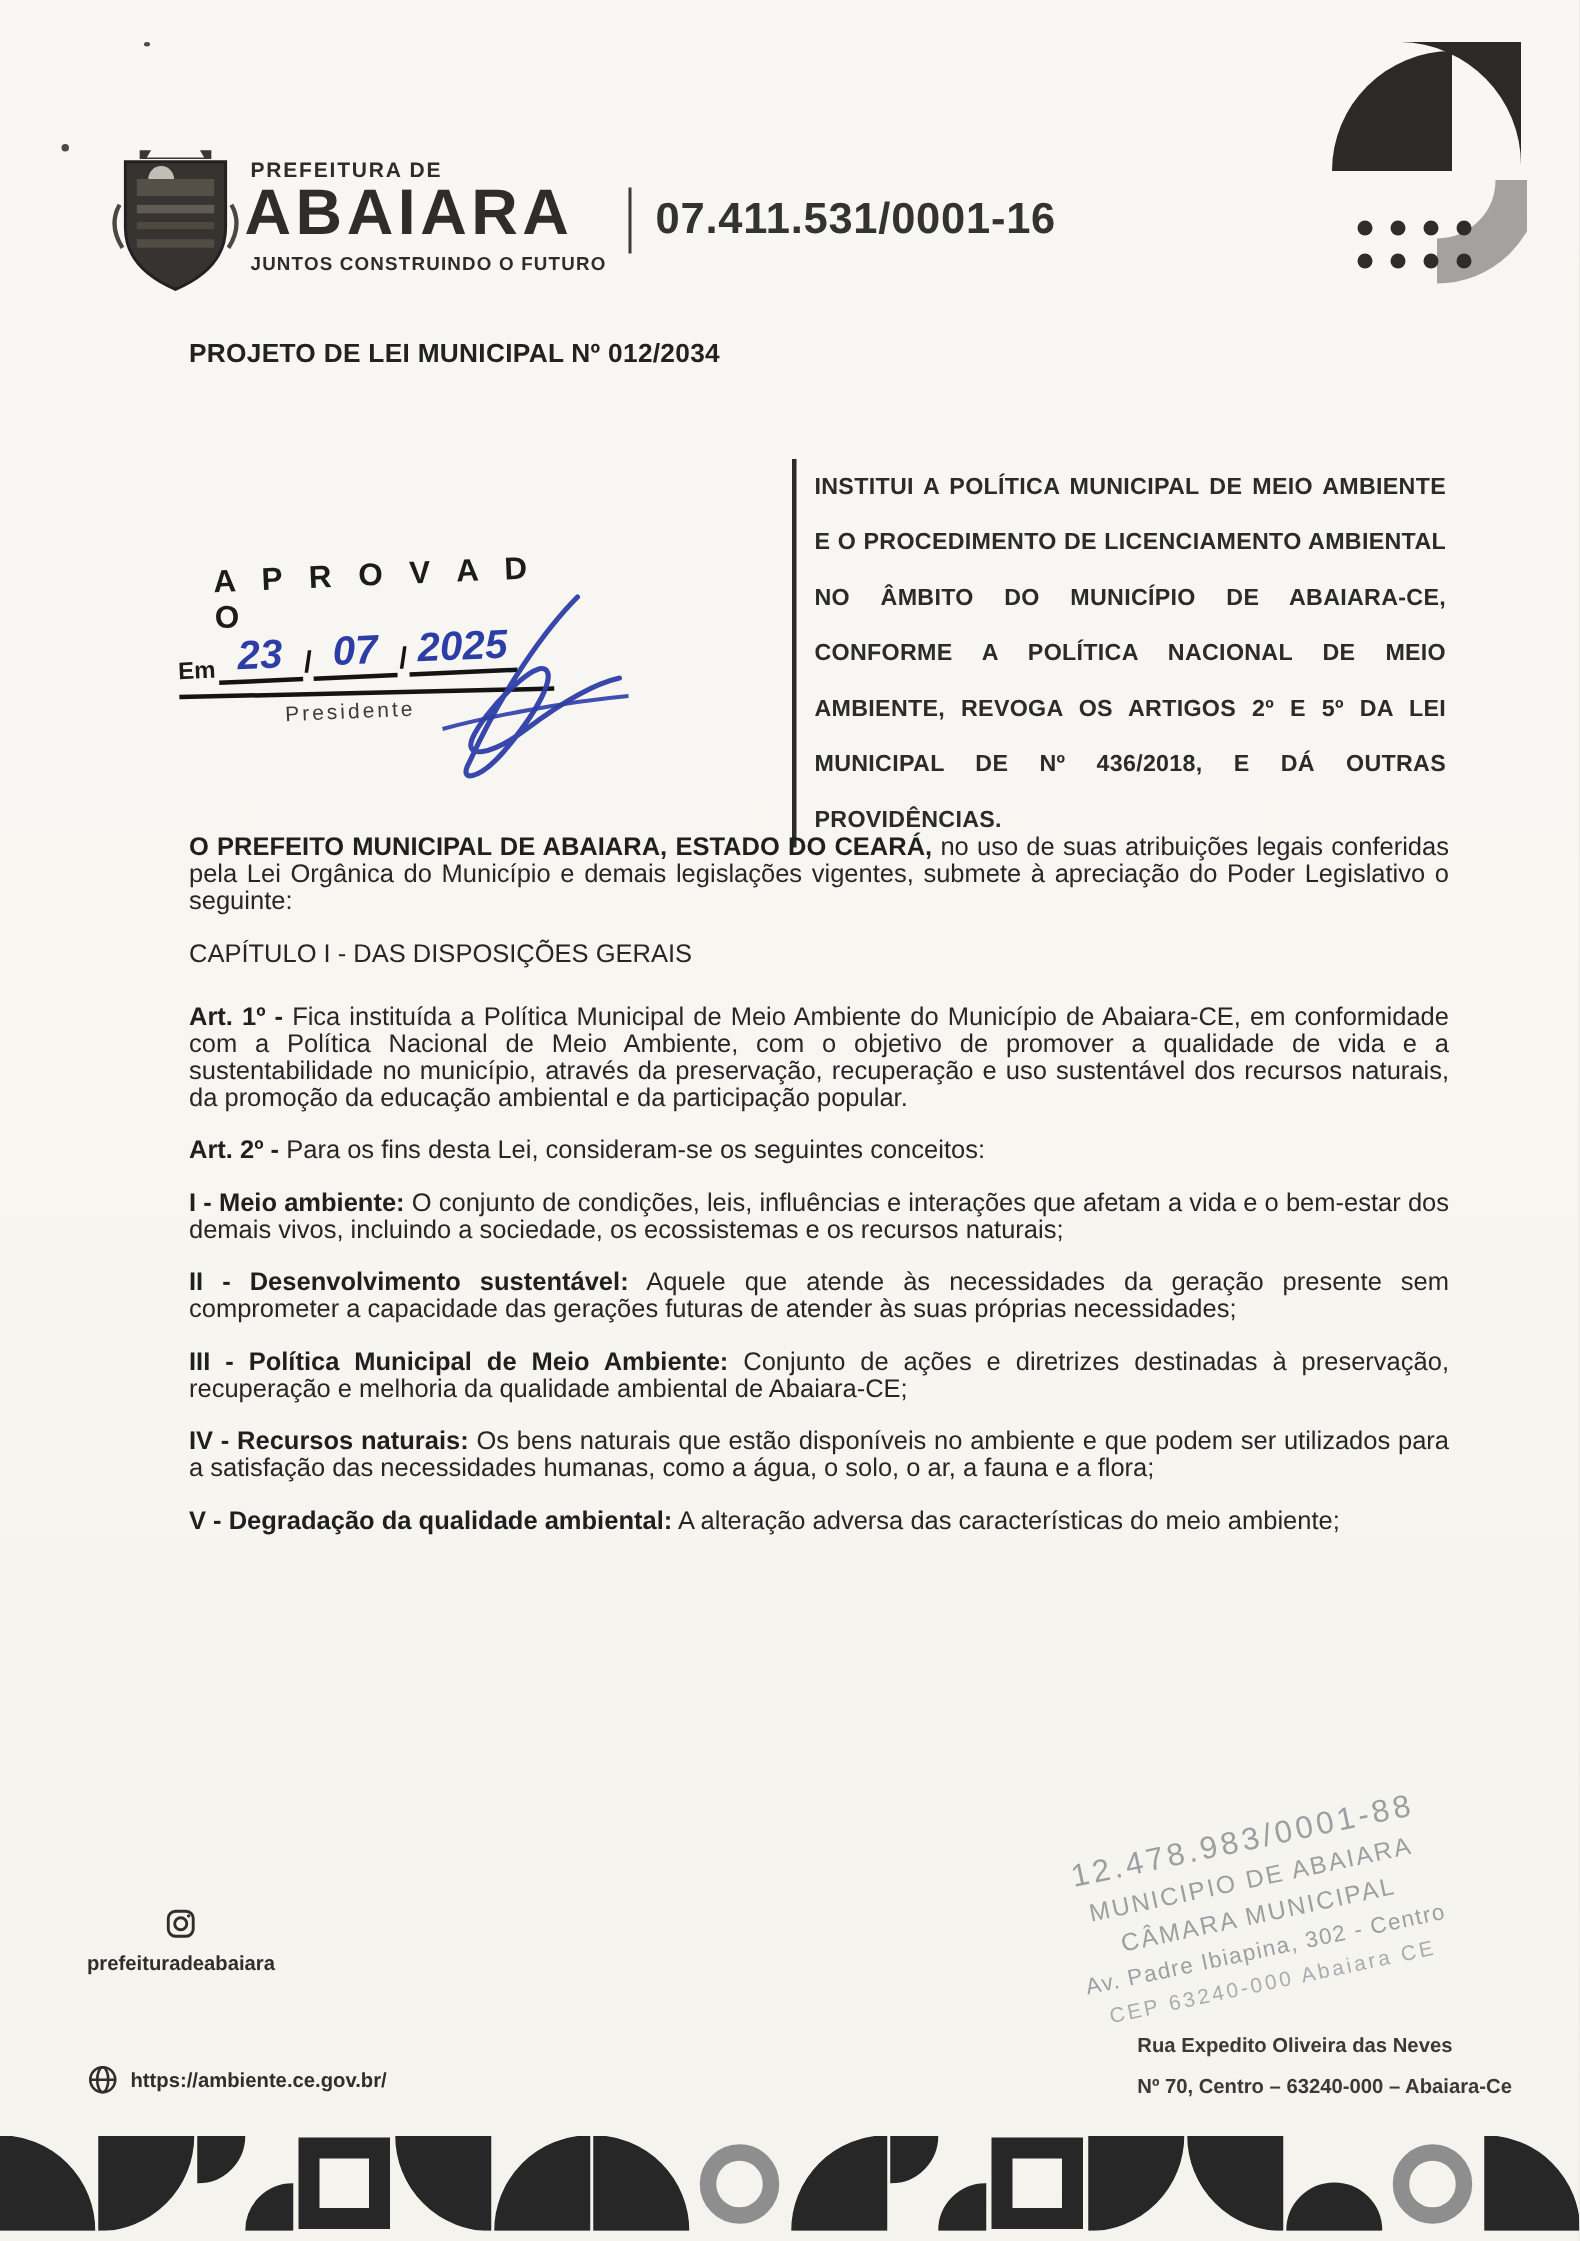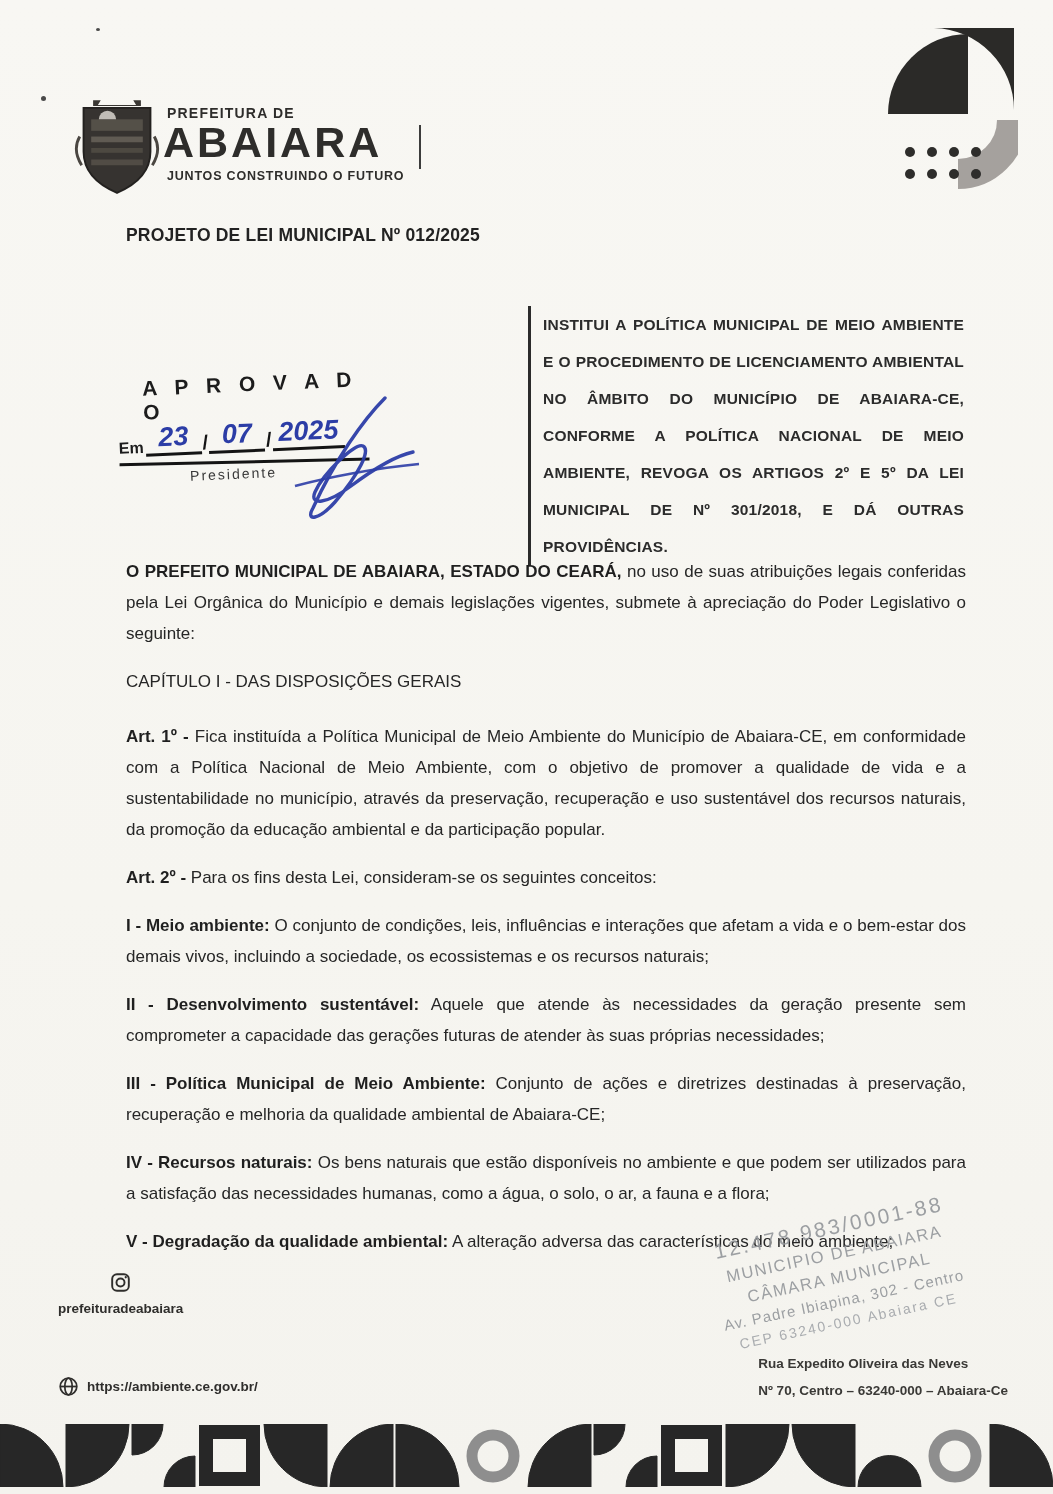--- a/index.html
+++ b/index.html
@@ -33,21 +33,21 @@
   .pres{font-size:14px;letter-spacing:2px;color:#3a3a3a;padding-left:70px;margin-top:2px;}
 
   
   .ementa{
     width:436px;border-left:3px solid #2b2b2b;padding-left:12px;box-sizing:border-box;
     font-size:15.5px;font-weight:700;line-height:37px;text-align:justify;color:#2b2b2b;
     letter-spacing:.2px;
   }
 
   
-  .bodycol{width:840px;font-size:17px;line-height:31px;text-align:justify;color:#262626;}
+  .bodycol{width:840px;font-size:17px;line-height:18px;text-align:justify;color:#262626;}
   .bodycol p{margin:0 0 17px 0;}
   .chapter{text-align:left;font-weight:400;margin:10px 0 24px 0 !important;}
   b.lead{font-weight:700;color:#1f1f1f;}
 
   
   .cstamp{
     width:420px;text-align:center;transform:rotate(-12deg);color:#95989c;opacity:.92;
     line-height:1.45;letter-spacing:1.5px;font-weight:400;
   }
   .cstamp .l1{font-size:21px;letter-spacing:2.5px;}
@@ -80,40 +80,41 @@
       <rect x="18" y="52" width="54" height="5" fill="#504b44" opacity="0.9"></rect>
       <path d="M18,64 h54 v6 h-54 Z" fill="#5c574f" opacity="0.7"></path>
       <path d="M6,40 q-8,14 2,30" fill="none" stroke="#4a4641" stroke-width="3"></path>
       <path d="M84,40 q8,14 -2,30" fill="none" stroke="#4a4641" stroke-width="3"></path>
     </svg>
   </div>
   <div class="abs logo-small" style="left:167px;top:105px;">PREFEITURA DE</div>
   <div class="abs logo-name" style="left:163px;top:121px;">ABAIARA</div>
   <div class="abs logo-tag" style="left:167px;top:169px;">JUNTOS CONSTRUINDO O FUTURO</div>
   <div class="abs hdr-divider" style="left:419px;top:125px;"></div>
+  <div class="abs cnpj" style="left:437px;top:130px;">07.411.531/0001-16</div>
 
   <div class="abs" style="left:876px;top:22px;width:142px;height:170px;">
     <svg width="142" height="170" viewBox="0 0 142 170">
       <path d="M92,92 L12,92 A80,80 0 0 1 92,12 Z" fill="#2b2a28"></path>
       <path d="M138,6 L138,88 A82,82 0 0 0 58,6 Z" fill="#2b2a28"></path>
       <path d="M136,98 A54,54 0 0 1 82,152" fill="none" stroke="#96928e" stroke-width="30" opacity="0.85"></path>
       <g fill="#2e2d2b">
         <circle cx="34" cy="130" r="5"></circle>
           <circle cx="56" cy="130" r="5"></circle>
           <circle cx="78" cy="130" r="5"></circle>
           <circle cx="100" cy="130" r="5"></circle>
         <circle cx="34" cy="152" r="5"></circle>
           <circle cx="56" cy="152" r="5"></circle>
           <circle cx="78" cy="152" r="5"></circle>
           <circle cx="100" cy="152" r="5"></circle>
       </g>
     </svg>
   </div>
 
-  <div class="abs doc-title" style="left:126px;top:225px;">PROJETO DE LEI MUNICIPAL Nº 012/2025</div>
+  <div class="abs doc-title" style="left:126px;top:225px;">PROJETO DE LEI MUNICIPAL Nº 012/2034</div>
 
   <div class="abs stamp" style="left:118px;top:372px;">
     <div class="stamp-label">A P R O V A D O</div>
     <div class="stamp-dateline">
       <span class="stamp-em">Em</span>
       <span class="seg"><span class="hand">23</span></span>
       <span class="slashsep">/</span>
       <span class="seg"><span class="hand">07</span></span>
       <span class="slashsep">/</span>
       <span class="seg"><span class="hand">2025</span></span>
@@ -122,21 +123,21 @@
     <div class="pres">Presidente</div>
   </div>
 
   <div class="abs" style="left:275px;top:390px;width:150px;height:140px;pointer-events:none;">
     <svg width="150" height="140" viewBox="0 0 150 140">
       <path d="M110,8 C88,30 60,70 38,118 C30,132 44,130 60,112 C84,84 96,60 88,56 C80,52 48,84 40,102 C34,116 52,114 76,96 C100,78 120,66 138,62" fill="none" stroke="#2c3da6" stroke-width="3.4" stroke-linecap="round" opacity="0.95"></path>
       <path d="M20,96 C50,88 100,78 144,74" fill="none" stroke="#2c3da6" stroke-width="2.6" opacity="0.9"></path>
     </svg>
   </div>
 
-  <div class="abs ementa" style="left:528px;top:306px;">INSTITUI A POLÍTICA MUNICIPAL DE MEIO AMBIENTE E O PROCEDIMENTO DE LICENCIAMENTO AMBIENTAL NO ÂMBITO DO MUNICÍPIO DE ABAIARA-CE, CONFORME A POLÍTICA NACIONAL DE MEIO AMBIENTE, REVOGA OS ARTIGOS 2º E 5º DA LEI MUNICIPAL DE Nº 301/2018, E DÁ OUTRAS PROVIDÊNCIAS.</div>
+  <div class="abs ementa" style="left:528px;top:306px;">INSTITUI A POLÍTICA MUNICIPAL DE MEIO AMBIENTE E O PROCEDIMENTO DE LICENCIAMENTO AMBIENTAL NO ÂMBITO DO MUNICÍPIO DE ABAIARA-CE, CONFORME A POLÍTICA NACIONAL DE MEIO AMBIENTE, REVOGA OS ARTIGOS 2º E 5º DA LEI MUNICIPAL DE Nº 436/2018, E DÁ OUTRAS PROVIDÊNCIAS.</div>
 
   <div class="abs bodycol" style="left:126px;top:556px;">
     <p><b class="lead">O PREFEITO MUNICIPAL DE ABAIARA, ESTADO DO CEARÁ,</b> <span>no uso de suas atribuições legais conferidas pela Lei Orgânica do Município e demais legislações vigentes, submete à apreciação do Poder Legislativo o seguinte:</span></p>
 
     <p class="chapter">CAPÍTULO I - DAS DISPOSIÇÕES GERAIS</p>
 
     <p><b class="lead">Art. 1º -</b> <span>Fica instituída a Política Municipal de Meio Ambiente do Município de Abaiara-CE, em conformidade com a Política Nacional de Meio Ambiente, com o objetivo de promover a qualidade de vida e a sustentabilidade no município, através da preservação, recuperação e uso sustentável dos recursos naturais, da promoção da educação ambiental e da participação popular.</span></p>
 
     <p><b class="lead">Art. 2º -</b> <span>Para os fins desta Lei, consideram-se os seguintes conceitos:</span></p>
 

